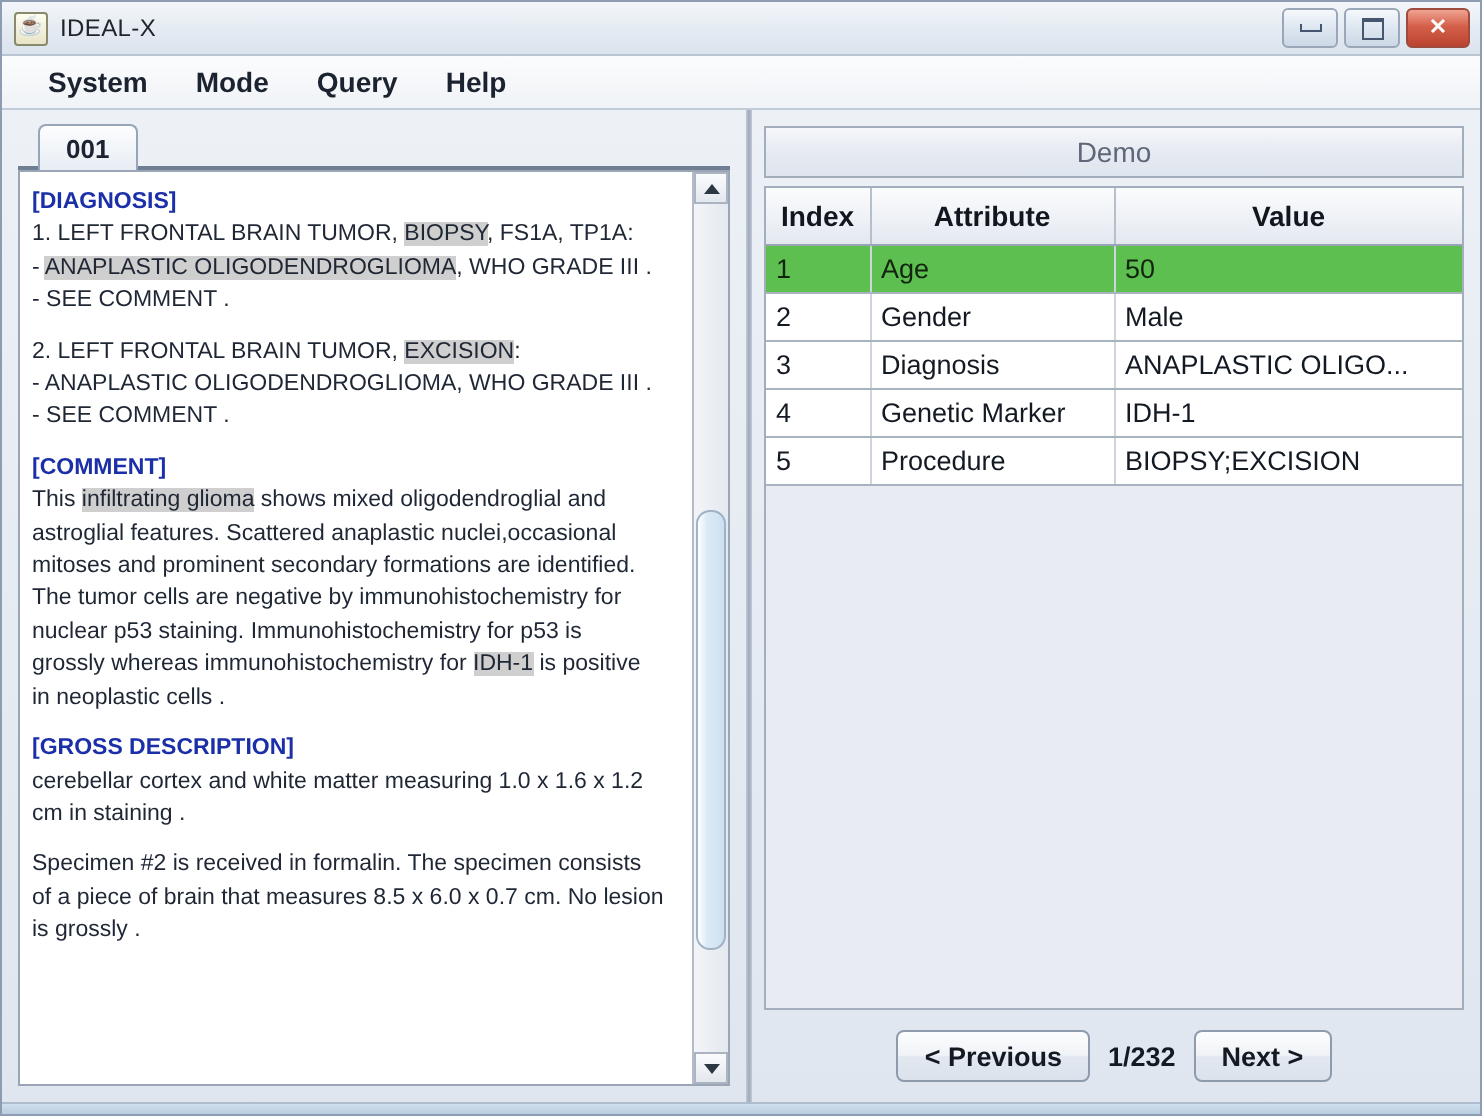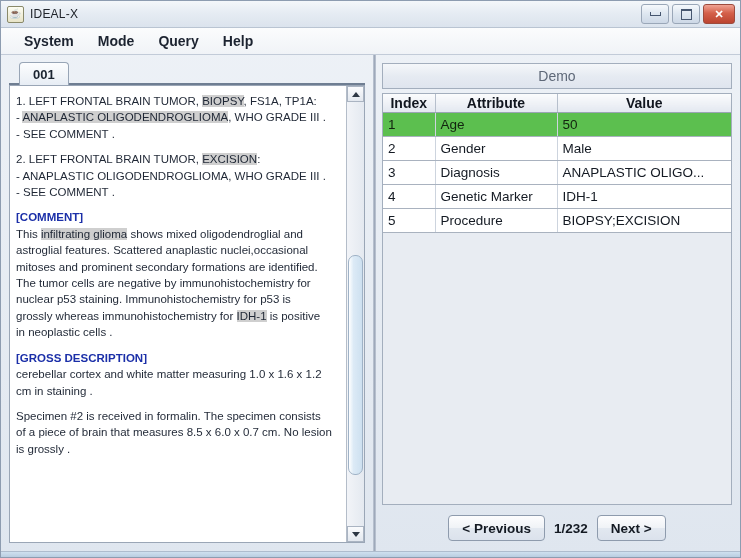--- a/index.html
+++ b/index.html
@@ -165,21 +165,21 @@
   .tablewrap{
     flex:1;min-height:0;margin-top:4px;
     border:1px solid #a3aebd;
     background:#e8ecf2;
     box-sizing:border-box;
     display:flex;flex-direction:column;
     overflow:hidden;
   }
   table.attrs{border-collapse:collapse;width:100%;table-layout:fixed;}
   table.attrs th{
-    height:18px;
+    height:28px;
     background:linear-gradient(to bottom,#fbfcfd 0%,#eef1f6 55%,#e3e8f0 100%);
     border-right:1px solid #b6bfcc;
     border-bottom:1px solid #9aa5b4;
     font-size:14px;font-weight:bold;color:#11161f;
     text-align:center;
     box-sizing:border-box;
   }
   table.attrs th:last-child{border-right:none;}
   table.attrs td{
     height:24px;
@@ -249,20 +249,21 @@
   <div class="content">
 
     <div class="leftpane">
       <div class="tabstrip">
         <div class="tabline"></div>
         <div class="tab">001</div>
       </div>
 
       <div class="reportbox">
         <div class="reporttext" id="report-text">
+            <div class="sec-head">[DIAGNOSIS]</div>
             <div><span>1.  LEFT FRONTAL BRAIN TUMOR, </span><span class="hl">BIOPSY</span><span>, FS1A, TP1A:</span></div>
             <div><span>- </span><span class="hl">ANAPLASTIC OLIGODENDROGLIOMA</span><span>, WHO GRADE III .</span></div>
             <div><span>- SEE COMMENT .</span></div>
             <div class="blank"></div>
             <div><span>2.  LEFT FRONTAL BRAIN TUMOR, </span><span class="hl">EXCISION</span><span>:</span></div>
             <div><span>- ANAPLASTIC OLIGODENDROGLIOMA, WHO GRADE III .</span></div>
             <div><span>- SEE COMMENT .</span></div>
             <div class="blank"></div>
             <div class="sec-head">[COMMENT]</div>
             <div><span>This </span><span class="hl">infiltrating glioma</span><span> shows mixed oligodendroglial and</span></div>

